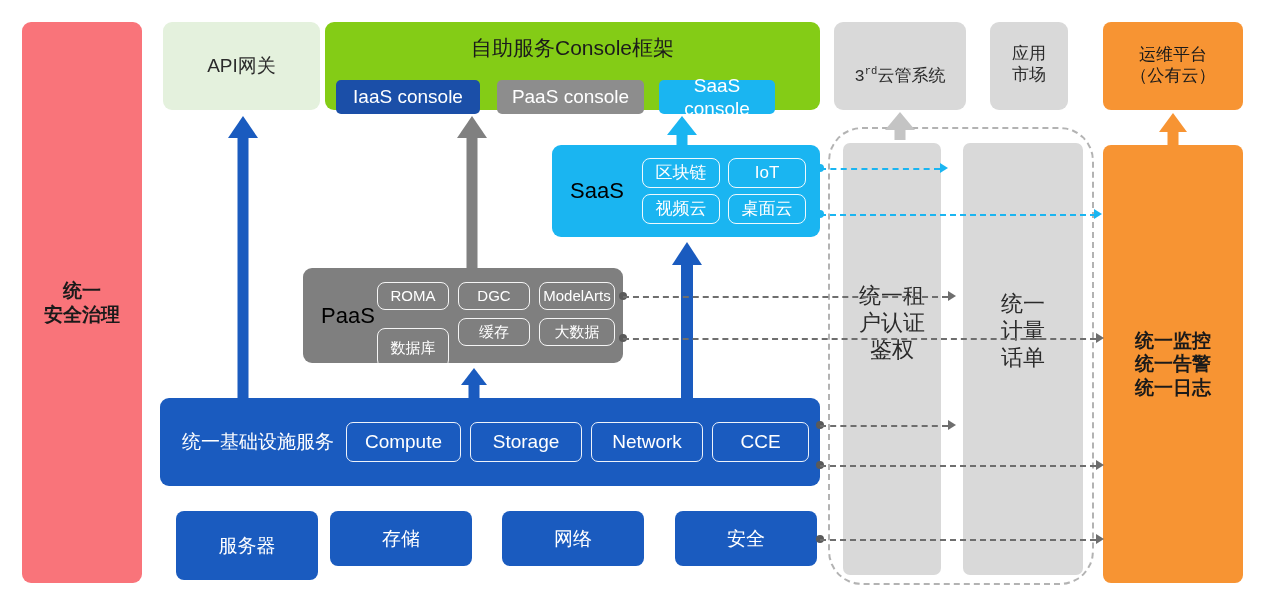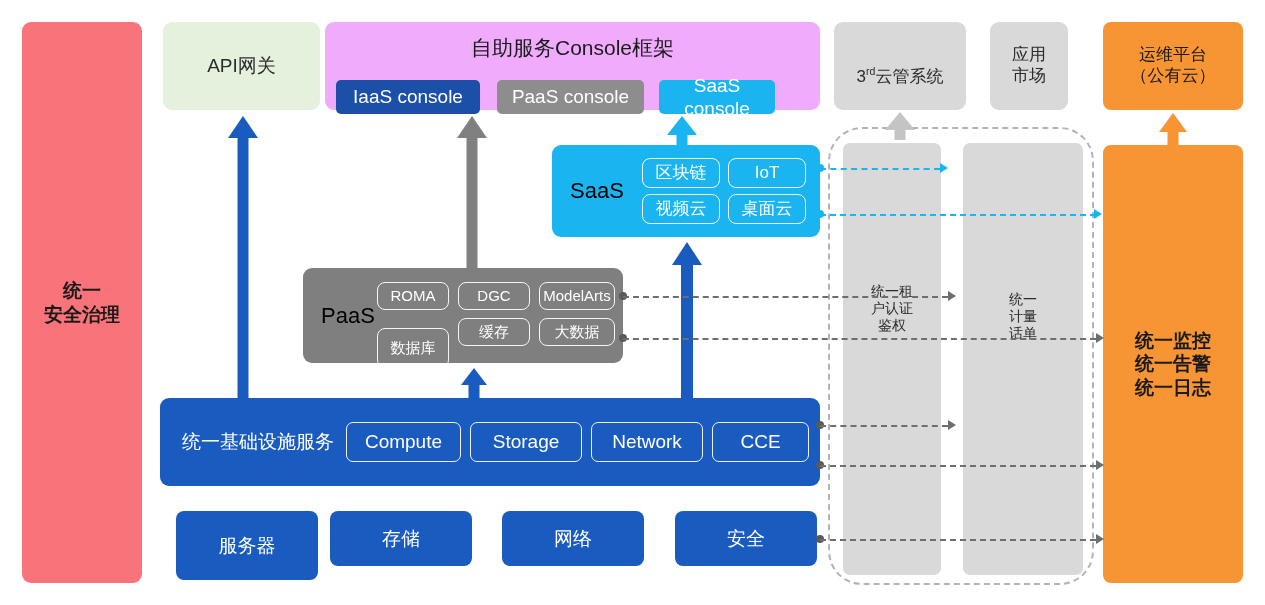--- a/index.html
+++ b/index.html
@@ -8,31 +8,31 @@
   .box{position:absolute;box-sizing:border-box;display:flex;align-items:center;justify-content:center;text-align:center;line-height:1.22;}
   .lbl{white-space:pre-line;}
 
   
   .security{background:#f9747a;border-radius:9px;color:#1a1a1a;font-size:19px;font-weight:700;}
 
   
   .apigw{background:#e4f1dd;border-radius:9px;color:#2b2b2b;font-size:19px;}
 
   
-  .console-frame{background:#f0abfc;border-radius:9px;flex-direction:column;justify-content:flex-start;}
+  .console-frame{background:#84cc16;border-radius:9px;flex-direction:column;justify-content:flex-start;}
   .console-title{color:#1b1b1b;font-size:21px;font-weight:400;margin-top:13px;}
   .console-pills{position:absolute;left:0;top:58px;width:100%;height:36px;}
   .pill{position:absolute;box-sizing:border-box;display:flex;align-items:center;justify-content:center;
         height:34px;border-radius:5px;color:#ffffff;font-size:19px;}
   .pill.iaas{background:#1b4fa8;}
   .pill.paas{background:#8d8d8d;}
   .pill.saas{background:#1ab5f1;}
 
   
-  .greybox{background:#d9d9d9;border-radius:9px;color:#2b2b2b;font-size:17px;}
+  .greybox{background:#d9d9d9;border-radius:9px;color:#2b2b2b;font-size:17px;font-family:Liberation Mono, monospace;}
 
   
   .orange{background:#f79433;border-radius:8px;color:#1a1a1a;font-size:17px;}
   .orange.big{font-size:19px;font-weight:600;}
 
   
   .saas-layer{background:#1ab5f1;border-radius:9px;}
   .saas-name{position:absolute;left:18px;top:50%;transform:translateY(-50%);color:#000000;font-size:22px;}
   .sub{position:absolute;box-sizing:border-box;display:flex;align-items:center;justify-content:center;
        border:1.6px solid rgba(255,255,255,.92);border-radius:8px;color:#fff;font-size:17px;}
@@ -44,21 +44,21 @@
 
   
   .iaas-bar{background:#1a5bbf;border-radius:9px;}
   .iaas-name{position:absolute;left:22px;top:50%;transform:translateY(-50%);color:#fff;font-size:19px;}
   .sub.iaas-sub{font-size:19px;border-radius:7px;}
 
   
   .hw{background:#1a5bbf;border-radius:8px;color:#fff;font-size:19px;}
 
   
-  .greycol{background:#d9d9d9;border-radius:7px;color:#2b2b2b;font-size:14px;align-items:flex-start;}
+  .greycol{background:#d9d9d9;border-radius:7px;color:#2b2b2b;font-size:22px;align-items:flex-start;}
   .greycol .lbl{position:absolute;left:0;width:100%;text-align:center;}
 
   
   .dashed-wrap{position:absolute;box-sizing:border-box;border:2.2px dashed #b3b3b3;border-radius:34px;}
 
   
   .arrow-up{position:absolute;}
   .arrow-up .shaft{position:absolute;left:50%;transform:translateX(-50%);bottom:0;}
   .arrow-up .head{position:absolute;left:50%;transform:translateX(-50%);top:0;width:0;height:0;border-style:solid;border-color:transparent;}
 

